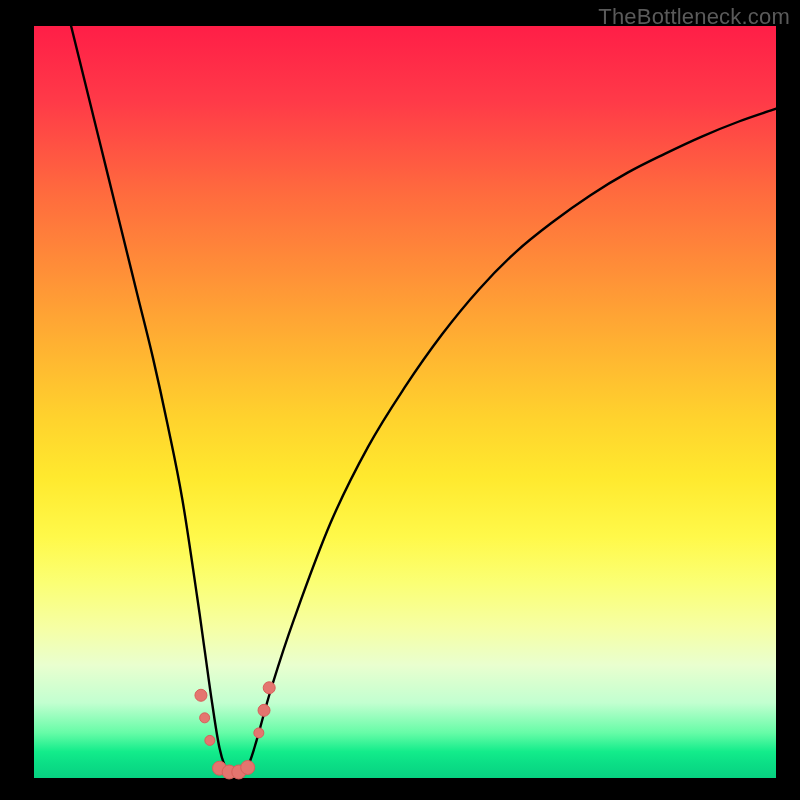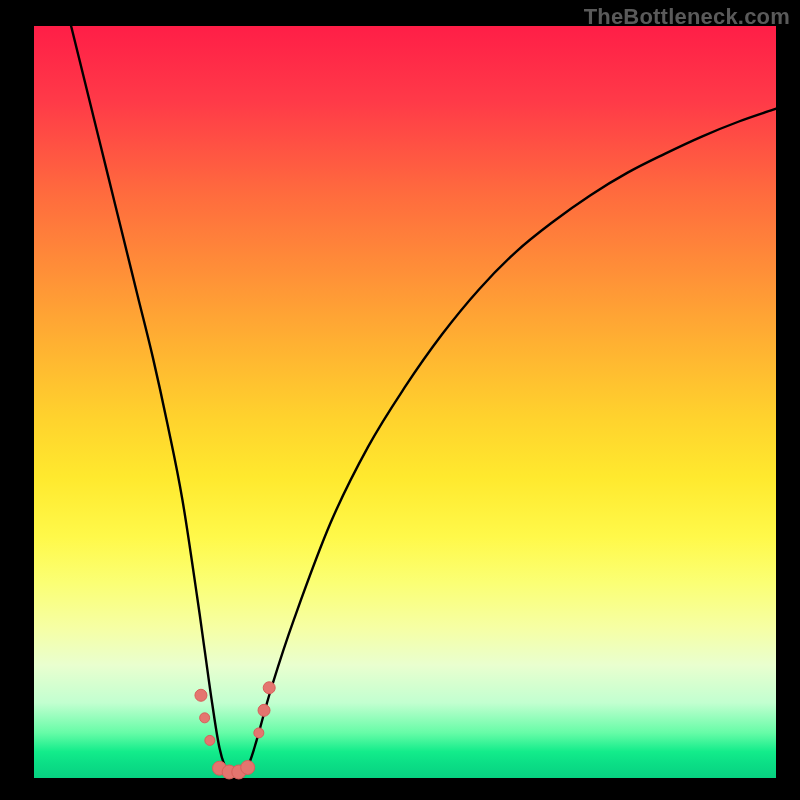--- a/index.html
+++ b/index.html
@@ -44,21 +44,21 @@
       #0bdf86 98%,
       #07d181 100%
     );
   }
   .watermark {
     position: absolute;
     top: 4px;
     right: 10px;
     color: #5a5a5a;
     font-size: 22px;
-    font-weight: 700;
+    font-weight: 400;
     letter-spacing: 0.2px;
     user-select: none;
   }
   svg.curve {
     position: absolute;
     left: 0;
     top: 0;
     width: 742px;
     height: 752px;
     overflow: visible;

